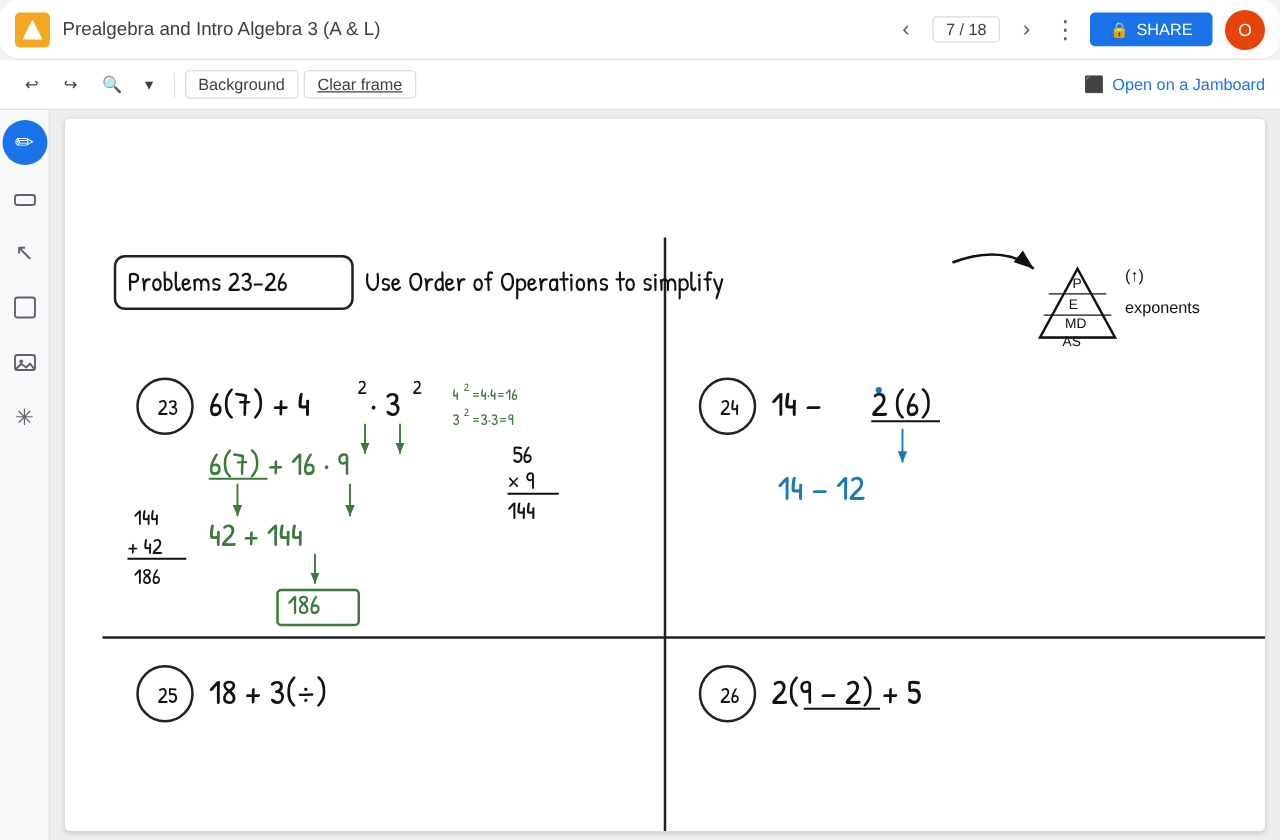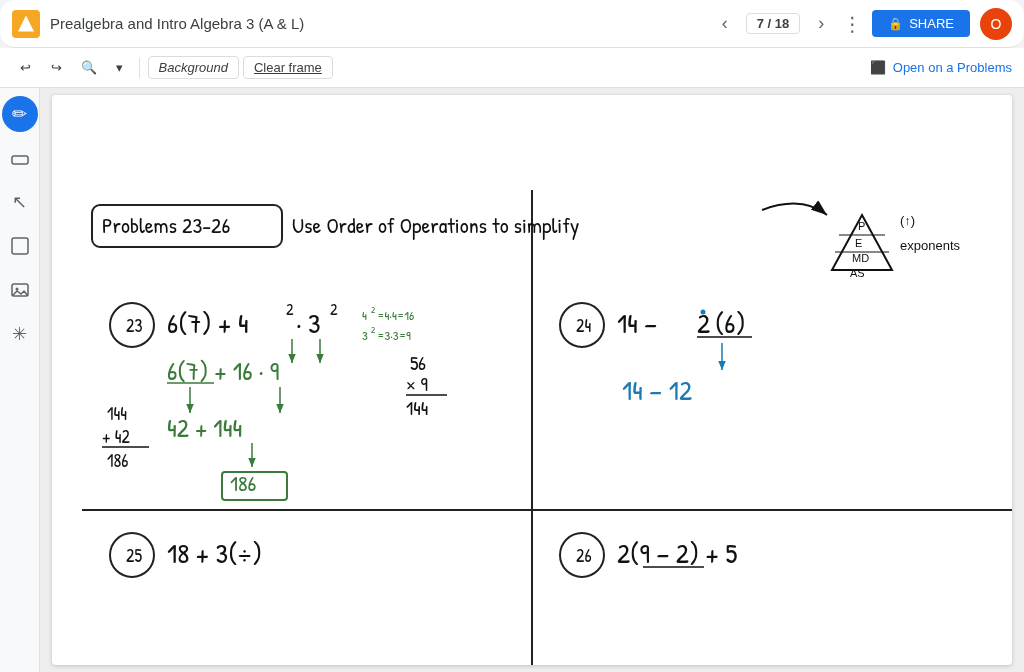--- a/index.html
+++ b/index.html
@@ -10,21 +10,21 @@
       display: flex; align-items: center; height: 48px;
       background: white; border-bottom: 1px solid #e0e0e0;
       padding: 0 12px; gap: 10px; border-radius: 15px;
     }
     #app-logo { width: 28px; height: 28px; background: #f5a623; border-radius: 4px; display: flex; align-items: center; justify-content: center; }
     #app-logo-inner { width: 16px; height: 16px; background: white; clip-path: polygon(50% 0%, 0% 100%, 100% 100%); }
     #app-title { font-size: 15px; color: #3c4043; flex: 1; }
     .nav-arrow { background: none; border: none; cursor: pointer; font-size: 18px; color: #5f6368; padding: 4px 8px; }
     #page-indicator {
       border: 1px solid #dadce0; border-radius: 4px;
-      padding: 2px 10px; font-size: 13px; color: #3c4043; font-weight: bold;
+      padding: 2px 10px; font-size: 13px; color: #3c4043;
     }
     #more-menu { background: none; border: none; cursor: pointer; font-size: 20px; color: #5f6368; margin-left: auto; }
     #share-btn {
       background: #1a73e8; color: white; border: none; border-radius: 4px;
       padding: 6px 16px; font-size: 13px; cursor: pointer; display: flex; align-items: center; gap: 6px;
     }
     #share-icon { font-size: 12px; }
     #user-avatar {
       width: 32px; height: 32px; border-radius: 50%;
       background: #e8430a; color: white; display: flex; align-items: center; justify-content: center;
@@ -37,21 +37,21 @@
       background: white; border-bottom: 1px solid #e0e0e0;
       padding: 0 12px; gap: 4px;
     }
     .tool-btn {
       background: none; border: none; cursor: pointer;
       padding: 4px 8px; border-radius: 4px; font-size: 13px; color: #3c4043;
       display: flex; align-items: center; gap: 4px;
     }
     .tool-divider { width: 1px; height: 20px; background: #e0e0e0; margin: 0 4px; }
     #zoom-ctrl { display: flex; align-items: center; gap: 2px; }
-    #bg-btn { background: none; border: 1px solid #dadce0; border-radius: 4px; padding: 3px 10px; font-size: 13px; cursor: pointer; font-style: italic; }
+    #bg-btn { background: none; border: 1px solid #dadce0; border-radius: 4px; padding: 3px 10px; font-size: 13px; cursor: pointer; }
     #clear-btn { background: none; border: 1px solid #dadce0; border-radius: 4px; padding: 3px 10px; font-size: 13px; cursor: pointer; text-decoration: underline; }
     .spacer { flex: 1; }
     #open-jamboard {
       display: flex; align-items: center; gap: 6px; background: none; border: none; cursor: pointer;
       font-size: 13px; color: #1a73e8;
     }
 
     
     #main {
       display: flex; height: calc(672px - 88px);
@@ -117,21 +117,21 @@
     <button class="tool-btn">
       <span>▾</span>
     </button>
   </div>
   <div class="tool-divider"></div>
   <button id="bg-btn" class="tool-btn">Background</button>
   <button id="clear-btn" class="tool-btn">Clear frame</button>
   <div class="spacer"></div>
   <button id="open-jamboard">
     <span>⬛</span>
-    <span>Open on a Problems</span>
+    <span>Open on a Jamboard</span>
   </button>
 </div>
 
 <div id="main">
 
   <div id="sidebar">
     <button class="side-tool active">✏</button>
     <button class="side-tool">
       <svg width="20" height="20" viewBox="0 0 20 20">
           <rect x="2" y="8" width="16" height="8" rx="2" fill="none" stroke="#5f6368" stroke-width="1.5"></rect>

